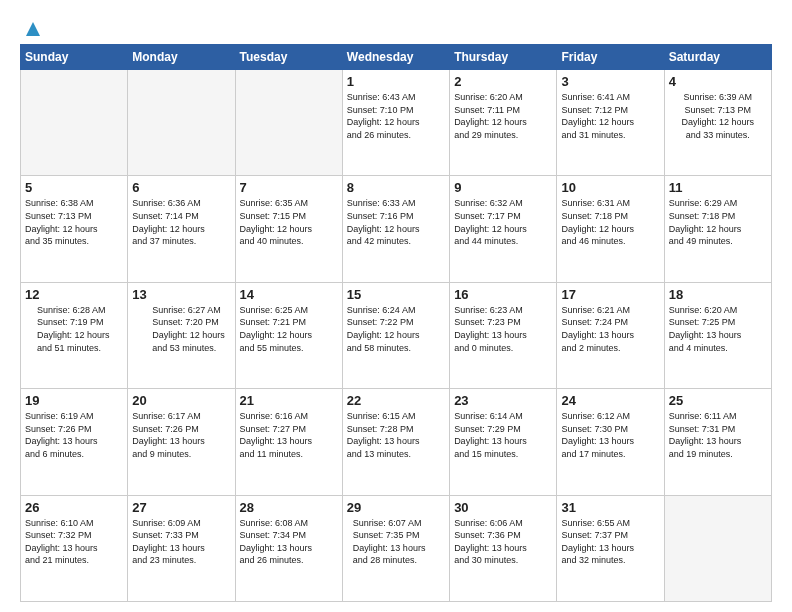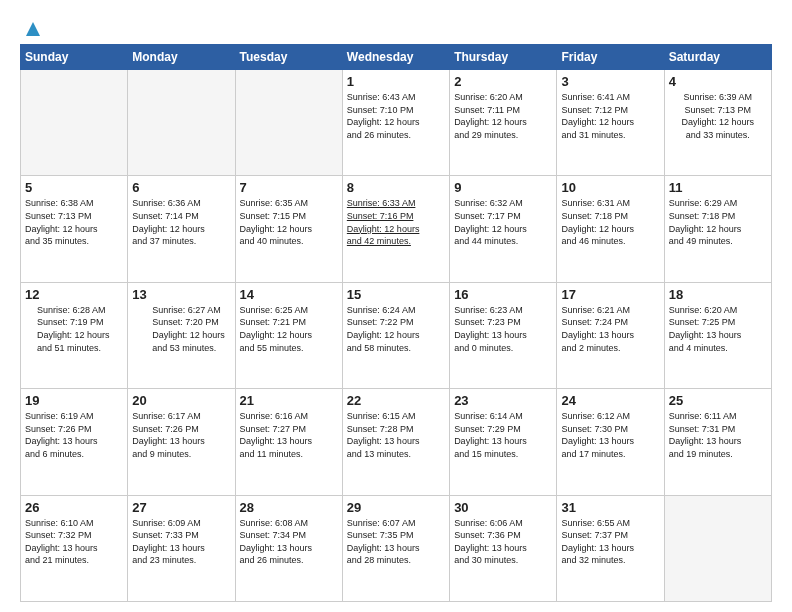--- a/index.html
+++ b/index.html
@@ -169,21 +169,21 @@
           </td>
           <td>
             <span class="day-num">7</span>
             <div class="day-info" style="white-space: pre-line;">Sunrise: 6:35 AM
 Sunset: 7:15 PM
 Daylight: 12 hours
 and 40 minutes.</div>
           </td>
           <td>
             <span class="day-num">8</span>
-            <div class="day-info" style="white-space: pre-line; text-decoration: underline;">Sunrise: 6:33 AM
+            <div class="day-info" style="white-space: pre-line;">Sunrise: 6:33 AM
 Sunset: 7:16 PM
 Daylight: 12 hours
 and 42 minutes.</div>
           </td>
           <td>
             <span class="day-num">9</span>
             <div class="day-info" style="white-space: pre-line;">Sunrise: 6:32 AM
 Sunset: 7:17 PM
 Daylight: 12 hours
 and 44 minutes.</div>
@@ -322,21 +322,21 @@
           </td>
           <td>
             <span class="day-num">28</span>
             <div class="day-info" style="white-space: pre-line;">Sunrise: 6:08 AM
 Sunset: 7:34 PM
 Daylight: 13 hours
 and 26 minutes.</div>
           </td>
           <td>
             <span class="day-num">29</span>
-            <div class="day-info" style="white-space: pre-line;">Sunrise: 6:07 AM
+            <div class="day-info" style="white-space: pre-line; margin-left: 6px;">Sunrise: 6:07 AM
 Sunset: 7:35 PM
 Daylight: 13 hours
 and 28 minutes.</div>
           </td>
           <td>
             <span class="day-num">30</span>
             <div class="day-info" style="white-space: pre-line;">Sunrise: 6:06 AM
 Sunset: 7:36 PM
 Daylight: 13 hours
 and 30 minutes.</div>

